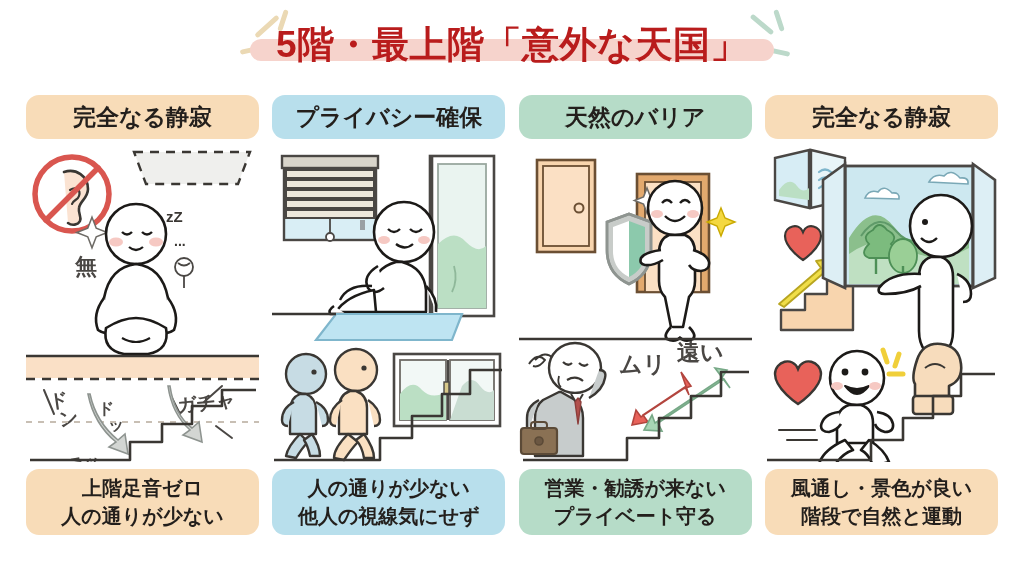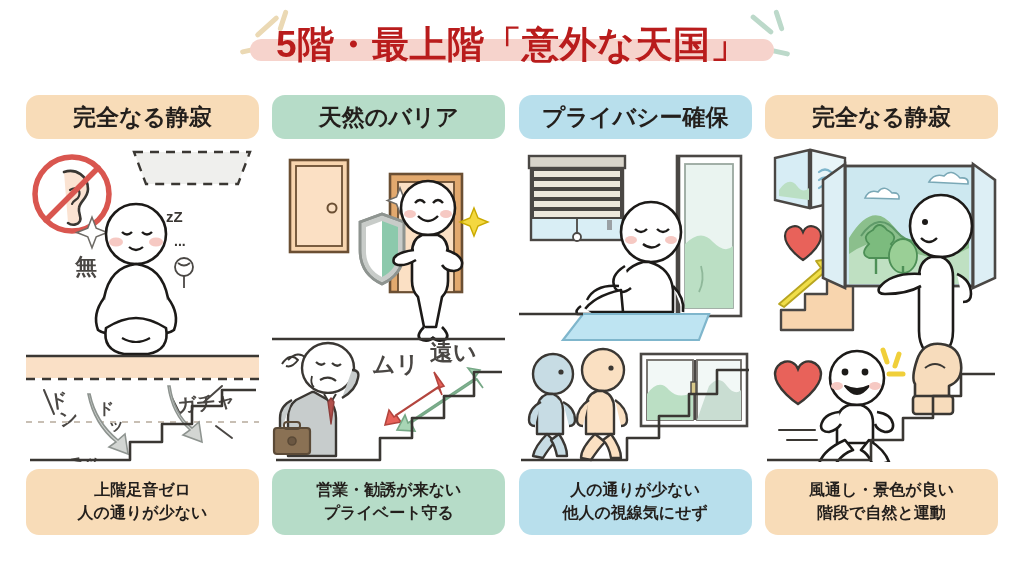--- a/index.html
+++ b/index.html
@@ -26,36 +26,35 @@
     position:relative;z-index:1;
     font-size:37px;font-weight:700;color:#b91c1c;
     letter-spacing:.5px;line-height:1.1;white-space:nowrap;
   }
   .spark{position:absolute;border-radius:3px;}
   .spark.l{background:#EBD9B4;}
   .spark.r{background:#BCD9CA;}
 
   
   .cols{
-    position:absolute;left:0;top:80px;width:1024px;height:470px;
+    position:absolute;left:0;top:95px;width:1024px;height:470px;
     display:flex;justify-content:space-between;padding:0 26px;
     box-sizing:border-box;
-    align-items:center;
   }
   .col{width:233px;display:flex;flex-direction:column;align-items:center;}
 
   .pill{
     width:100%;box-sizing:border-box;
     border-radius:13px;
     display:flex;align-items:center;justify-content:center;
     text-align:center;
     font-weight:700;color:#231f1c;
   }
   .head-pill{height:44px;font-size:23px;letter-spacing:0px;}
-  .foot-pill{height:66px;font-size:16px;line-height:1.42;}
+  .foot-pill{height:66px;font-size:20px;line-height:1.42;}
 
   .art{
     position:relative;width:233px;height:316px;margin-top:7px;margin-bottom:7px;
   }
   .art svg{display:block;}
 
   .foot-pill span{display:block;}
 </style>
 </head>
 <body>
@@ -152,20 +151,112 @@
           <g stroke="#3a3733" stroke-width="2.6" fill="none" stroke-linejoin="round">
             <path d="M4 314 L104 314 L104 296 L136 296 L136 278 L166 278 L166 260 L196 260 L196 244 L230 244"></path>
           </g>
         </svg>
       </div>
 
       <div class="pill foot-pill" style="background:#F8DCB8;">
         <div>
           <span>上階足音ゼロ</span>
           <span>人の通りが少ない</span>
+        </div>
+      </div>
+    </div>
+
+    <div class="col">
+      <div class="pill head-pill" style="background:#B8DFEC;">
+        <span>プライバシー確保</span>
+      </div>
+
+      <div class="art">
+        <svg width="233" height="316" viewBox="0 0 233 316">
+
+          <g>
+            <rect x="12" y="12" width="92" height="82" fill="#D9EEF5" stroke="#4a4744" stroke-width="2.4"></rect>
+            <rect x="10" y="10" width="96" height="12" fill="#D8D4CA" stroke="#4a4744" stroke-width="2.4"></rect>
+            <g stroke="#4a4744" stroke-width="2" fill="#EDE8DC">
+              <rect x="14" y="24" width="88" height="8"></rect>
+              <rect x="14" y="34" width="88" height="8"></rect>
+              <rect x="14" y="44" width="88" height="8"></rect>
+              <rect x="14" y="54" width="88" height="8"></rect>
+              <rect x="14" y="64" width="88" height="8"></rect>
+            </g>
+            <line x1="58" y1="72" x2="58" y2="88" stroke="#4a4744" stroke-width="1.8"></line>
+            <circle cx="58" cy="91" r="4" fill="#fff" stroke="#4a4744" stroke-width="1.8"></circle>
+            <rect x="88" y="74" width="5" height="10" fill="#9aa0a4" stroke="none"></rect>
+          </g>
+
+          <g>
+            <rect x="158" y="10" width="64" height="160" fill="#ffffff" stroke="#4a4744" stroke-width="2.6"></rect>
+            <rect x="166" y="18" width="48" height="144" fill="#EAF4F0" stroke="#9aa89f" stroke-width="1.8"></rect>
+            <path d="M166 98 q16 -16 28 -2 q12 12 20 4 l0 62 l-48 0 z" fill="#BBDFC4" stroke="none"></path>
+            <path d="M182 120 q4 14 -2 26" fill="none" stroke="#8fb89a" stroke-width="1.8"></path>
+            <line x1="160" y1="10" x2="160" y2="170" stroke="#4a4744" stroke-width="2.6"></line>
+          </g>
+
+          <g stroke="#1c1a18" stroke-width="2.6" fill="#ffffff" stroke-linejoin="round">
+            <circle cx="132" cy="86" r="30"></circle>
+            <path d="M116 83 q6 6 12 0" fill="none" stroke-width="2.4"></path>
+            <path d="M138 83 q6 6 12 0" fill="none" stroke-width="2.4"></path>
+            <path d="M124 98 q9 7 17 0" fill="none" stroke-width="2.3"></path>
+            <ellipse cx="112" cy="94" rx="6" ry="4" fill="#F6C9C3" stroke="none"></ellipse>
+            <ellipse cx="152" cy="94" rx="6" ry="4" fill="#F6C9C3" stroke="none"></ellipse>
+            <path d="M124 116 q-22 6 -24 28 l0 22 l54 0 l0 -22 q-2 -22 -24 -28 z"></path>
+            <path d="M106 120 q-16 10 -10 22 q6 8 16 0" fill="#fff"></path>
+            <path d="M102 144 q-28 6 -38 22 l40 0 z" fill="#fff"></path>
+            <path d="M62 160 q-6 4 -4 8 l16 0" fill="#fff"></path>
+            <path d="M100 140 q-24 -2 -32 14" fill="none" stroke-width="2.4"></path>
+            <path d="M154 140 q12 12 10 26" fill="#fff"></path>
+          </g>
+
+          <path d="M44 194 L180 194 L190 168 L64 168 Z" fill="#BEE4F2" stroke="#7fb6cc" stroke-width="2.2"></path>
+          <line x1="0" y1="168" x2="64" y2="168" stroke="#3a3733" stroke-width="2.6"></line>
+
+          <g stroke="#3a3733" stroke-width="2.4" fill="#C7DCE4" stroke-linejoin="round">
+            <circle cx="34" cy="228" r="20"></circle>
+            <circle cx="42" cy="226" r="2.6" fill="#3a3733" stroke="none"></circle>
+            <path d="M28 248 q-10 4 -10 16 l0 24 l26 0 l0 -24 q0 -12 -10 -16 z"></path>
+            <path d="M22 256 q-12 6 -12 18 q0 6 6 6" fill="#C7DCE4"></path>
+            <path d="M44 256 q12 6 12 18 q0 6 -6 6" fill="#C7DCE4"></path>
+            <path d="M28 288 q-12 12 -14 22 l10 2 q6 -10 12 -16 z"></path>
+            <path d="M40 288 q8 12 8 22 l-10 0 q-2 -10 -6 -16 z"></path>
+          </g>
+          <g stroke="#3a3733" stroke-width="2.4" fill="#FAE0C2" stroke-linejoin="round">
+            <circle cx="84" cy="224" r="21"></circle>
+            <circle cx="92" cy="222" r="2.6" fill="#3a3733" stroke="none"></circle>
+            <path d="M78 245 q-11 4 -11 17 l0 26 l28 0 l0 -26 q0 -13 -11 -17 z"></path>
+            <path d="M70 254 q-12 8 -12 20 q0 6 6 6" fill="#FAE0C2"></path>
+            <path d="M96 254 q12 8 12 20 q0 6 -6 6" fill="#FAE0C2"></path>
+            <path d="M76 288 q-14 14 -14 24 l10 2 q8 -12 14 -18 z"></path>
+            <path d="M92 288 q10 14 10 24 l-10 0 q-2 -12 -8 -18 z"></path>
+          </g>
+
+          <g>
+            <rect x="122" y="208" width="106" height="72" fill="#ffffff" stroke="#4a4744" stroke-width="2.6"></rect>
+            <rect x="128" y="214" width="46" height="60" fill="#F2F8F6" stroke="#6e6b66" stroke-width="1.8"></rect>
+            <rect x="178" y="214" width="44" height="60" fill="#F2F8F6" stroke="#6e6b66" stroke-width="1.8"></rect>
+            <path d="M128 248 q12 -16 22 -4 q10 10 24 2 l0 28 l-46 0 z" fill="#BBDFC4" stroke="none"></path>
+            <path d="M190 240 q10 -12 18 0 q8 10 14 4 l0 30 l-44 0 z" fill="#C9DDD2" stroke="none"></path>
+            <line x1="176" y1="214" x2="176" y2="274" stroke="#4a4744" stroke-width="2"></line>
+            <rect x="172" y="236" width="5" height="12" fill="#d8c98a" stroke="#4a4744" stroke-width="1.4"></rect>
+          </g>
+
+          <g stroke="#3a3733" stroke-width="2.6" fill="none" stroke-linejoin="round">
+            <path d="M2 314 L108 314 L108 292 L140 292 L140 270 L170 270 L170 248 L198 248 L198 224 L230 224"></path>
+          </g>
+        </svg>
+      </div>
+
+      <div class="pill foot-pill" style="background:#B8DFEC;">
+        <div>
+          <span>人の通りが少ない</span>
+          <span>他人の視線気にせず</span>
         </div>
       </div>
     </div>
 
     <div class="col">
       <div class="pill head-pill" style="background:#B6DCC8;">
         <span>天然のバリア</span>
       </div>
 
       <div class="art">
@@ -241,112 +332,20 @@
 
       <div class="pill foot-pill" style="background:#B6DCC8;">
         <div>
           <span>営業・勧誘が来ない</span>
           <span>プライベート守る</span>
         </div>
       </div>
     </div>
 
     <div class="col">
-      <div class="pill head-pill" style="background:#B8DFEC;">
-        <span>プライバシー確保</span>
-      </div>
-
-      <div class="art">
-        <svg width="233" height="316" viewBox="0 0 233 316">
-
-          <g>
-            <rect x="12" y="12" width="92" height="82" fill="#D9EEF5" stroke="#4a4744" stroke-width="2.4"></rect>
-            <rect x="10" y="10" width="96" height="12" fill="#D8D4CA" stroke="#4a4744" stroke-width="2.4"></rect>
-            <g stroke="#4a4744" stroke-width="2" fill="#EDE8DC">
-              <rect x="14" y="24" width="88" height="8"></rect>
-              <rect x="14" y="34" width="88" height="8"></rect>
-              <rect x="14" y="44" width="88" height="8"></rect>
-              <rect x="14" y="54" width="88" height="8"></rect>
-              <rect x="14" y="64" width="88" height="8"></rect>
-            </g>
-            <line x1="58" y1="72" x2="58" y2="88" stroke="#4a4744" stroke-width="1.8"></line>
-            <circle cx="58" cy="91" r="4" fill="#fff" stroke="#4a4744" stroke-width="1.8"></circle>
-            <rect x="88" y="74" width="5" height="10" fill="#9aa0a4" stroke="none"></rect>
-          </g>
-
-          <g>
-            <rect x="158" y="10" width="64" height="160" fill="#ffffff" stroke="#4a4744" stroke-width="2.6"></rect>
-            <rect x="166" y="18" width="48" height="144" fill="#EAF4F0" stroke="#9aa89f" stroke-width="1.8"></rect>
-            <path d="M166 98 q16 -16 28 -2 q12 12 20 4 l0 62 l-48 0 z" fill="#BBDFC4" stroke="none"></path>
-            <path d="M182 120 q4 14 -2 26" fill="none" stroke="#8fb89a" stroke-width="1.8"></path>
-            <line x1="160" y1="10" x2="160" y2="170" stroke="#4a4744" stroke-width="2.6"></line>
-          </g>
-
-          <g stroke="#1c1a18" stroke-width="2.6" fill="#ffffff" stroke-linejoin="round">
-            <circle cx="132" cy="86" r="30"></circle>
-            <path d="M116 83 q6 6 12 0" fill="none" stroke-width="2.4"></path>
-            <path d="M138 83 q6 6 12 0" fill="none" stroke-width="2.4"></path>
-            <path d="M124 98 q9 7 17 0" fill="none" stroke-width="2.3"></path>
-            <ellipse cx="112" cy="94" rx="6" ry="4" fill="#F6C9C3" stroke="none"></ellipse>
-            <ellipse cx="152" cy="94" rx="6" ry="4" fill="#F6C9C3" stroke="none"></ellipse>
-            <path d="M124 116 q-22 6 -24 28 l0 22 l54 0 l0 -22 q-2 -22 -24 -28 z"></path>
-            <path d="M106 120 q-16 10 -10 22 q6 8 16 0" fill="#fff"></path>
-            <path d="M102 144 q-28 6 -38 22 l40 0 z" fill="#fff"></path>
-            <path d="M62 160 q-6 4 -4 8 l16 0" fill="#fff"></path>
-            <path d="M100 140 q-24 -2 -32 14" fill="none" stroke-width="2.4"></path>
-            <path d="M154 140 q12 12 10 26" fill="#fff"></path>
-          </g>
-
-          <path d="M44 194 L180 194 L190 168 L64 168 Z" fill="#BEE4F2" stroke="#7fb6cc" stroke-width="2.2"></path>
-          <line x1="0" y1="168" x2="64" y2="168" stroke="#3a3733" stroke-width="2.6"></line>
-
-          <g stroke="#3a3733" stroke-width="2.4" fill="#C7DCE4" stroke-linejoin="round">
-            <circle cx="34" cy="228" r="20"></circle>
-            <circle cx="42" cy="226" r="2.6" fill="#3a3733" stroke="none"></circle>
-            <path d="M28 248 q-10 4 -10 16 l0 24 l26 0 l0 -24 q0 -12 -10 -16 z"></path>
-            <path d="M22 256 q-12 6 -12 18 q0 6 6 6" fill="#C7DCE4"></path>
-            <path d="M44 256 q12 6 12 18 q0 6 -6 6" fill="#C7DCE4"></path>
-            <path d="M28 288 q-12 12 -14 22 l10 2 q6 -10 12 -16 z"></path>
-            <path d="M40 288 q8 12 8 22 l-10 0 q-2 -10 -6 -16 z"></path>
-          </g>
-          <g stroke="#3a3733" stroke-width="2.4" fill="#FAE0C2" stroke-linejoin="round">
-            <circle cx="84" cy="224" r="21"></circle>
-            <circle cx="92" cy="222" r="2.6" fill="#3a3733" stroke="none"></circle>
-            <path d="M78 245 q-11 4 -11 17 l0 26 l28 0 l0 -26 q0 -13 -11 -17 z"></path>
-            <path d="M70 254 q-12 8 -12 20 q0 6 6 6" fill="#FAE0C2"></path>
-            <path d="M96 254 q12 8 12 20 q0 6 -6 6" fill="#FAE0C2"></path>
-            <path d="M76 288 q-14 14 -14 24 l10 2 q8 -12 14 -18 z"></path>
-            <path d="M92 288 q10 14 10 24 l-10 0 q-2 -12 -8 -18 z"></path>
-          </g>
-
-          <g>
-            <rect x="122" y="208" width="106" height="72" fill="#ffffff" stroke="#4a4744" stroke-width="2.6"></rect>
-            <rect x="128" y="214" width="46" height="60" fill="#F2F8F6" stroke="#6e6b66" stroke-width="1.8"></rect>
-            <rect x="178" y="214" width="44" height="60" fill="#F2F8F6" stroke="#6e6b66" stroke-width="1.8"></rect>
-            <path d="M128 248 q12 -16 22 -4 q10 10 24 2 l0 28 l-46 0 z" fill="#BBDFC4" stroke="none"></path>
-            <path d="M190 240 q10 -12 18 0 q8 10 14 4 l0 30 l-44 0 z" fill="#C9DDD2" stroke="none"></path>
-            <line x1="176" y1="214" x2="176" y2="274" stroke="#4a4744" stroke-width="2"></line>
-            <rect x="172" y="236" width="5" height="12" fill="#d8c98a" stroke="#4a4744" stroke-width="1.4"></rect>
-          </g>
-
-          <g stroke="#3a3733" stroke-width="2.6" fill="none" stroke-linejoin="round">
-            <path d="M2 314 L108 314 L108 292 L140 292 L140 270 L170 270 L170 248 L198 248 L198 224 L230 224"></path>
-          </g>
-        </svg>
-      </div>
-
-      <div class="pill foot-pill" style="background:#B8DFEC;">
-        <div>
-          <span>人の通りが少ない</span>
-          <span>他人の視線気にせず</span>
-        </div>
-      </div>
-    </div>
-
-    <div class="col">
       <div class="pill head-pill" style="background:#F8DCB8;">
         <span>完全なる静寂</span>
       </div>
 
       <div class="art">
         <svg width="233" height="316" viewBox="0 0 233 316">
 
           <g>
             <path d="M10 12 L44 4 L44 62 L10 54 Z" fill="#D7EDF5" stroke="#4a4744" stroke-width="2.4"></path>
             <path d="M46 4 L80 12 L80 54 L46 62 Z" fill="#E9F5F8" stroke="#4a4744" stroke-width="2.4"></path>

